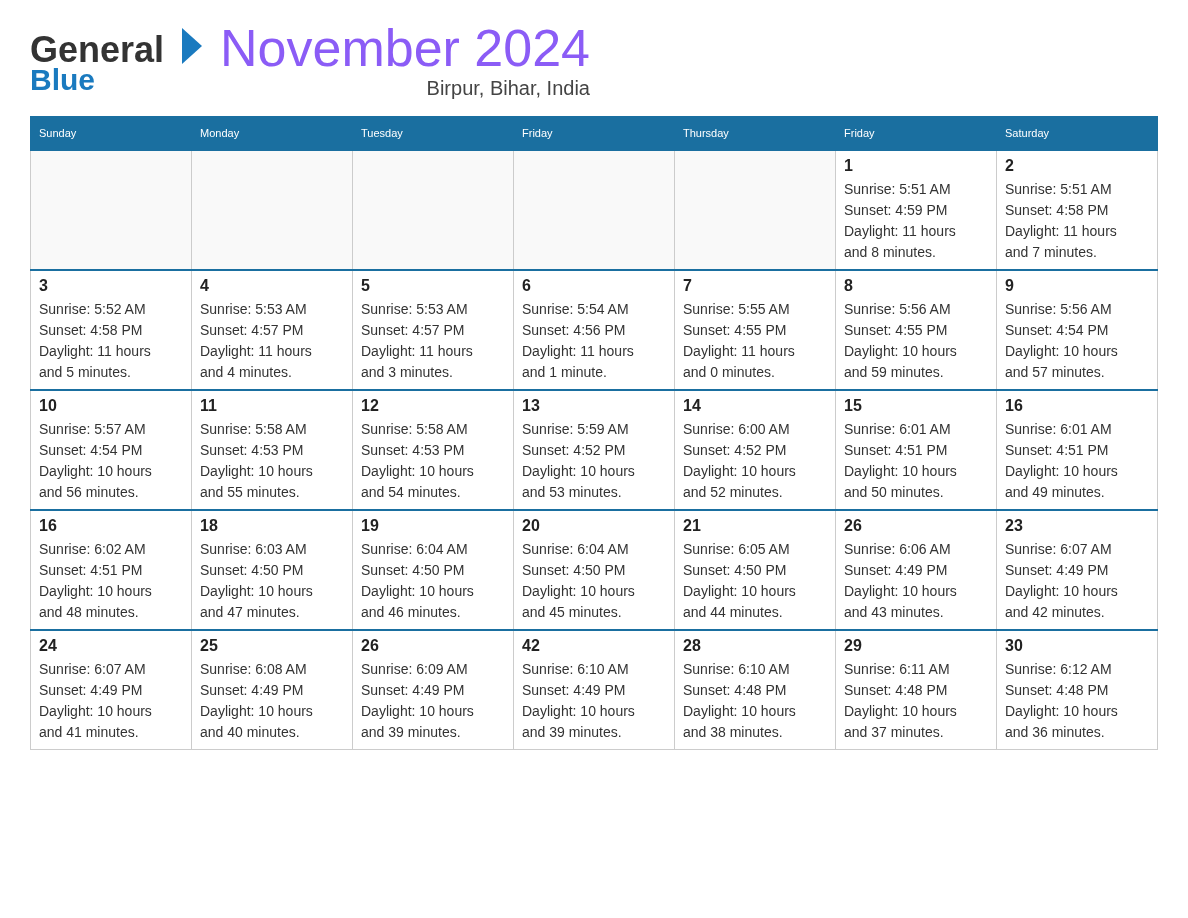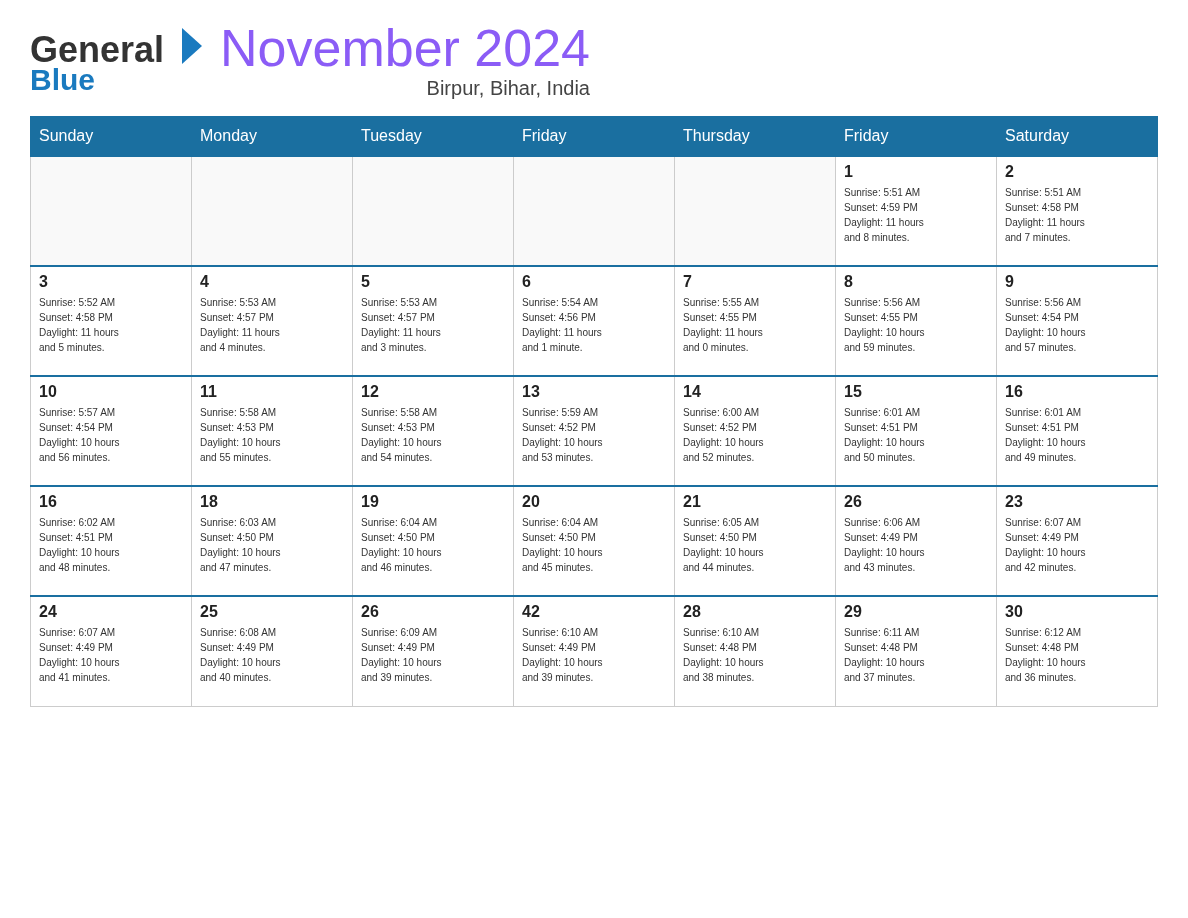--- a/index.html
+++ b/index.html
@@ -31,21 +31,21 @@
       margin-top: 0;
     }
     .calendar-table {
       width: 100%;
       border-collapse: collapse;
       border: 1px solid #bbb;
     }
     .calendar-table th {
       background-color: #1a6fa0;
       color: #fff;
-      font-size: 16px;
+      font-size: 11px;
       font-weight: normal;
       padding: 10px 8px;
       text-align: left;
       border: 1px solid #1a6fa0;
     }
     .calendar-table td {
       border: 1px solid #ccc;
       vertical-align: top;
       padding: 6px 8px;
       width: calc(100% / 7);
@@ -54,21 +54,21 @@
       color: #333;
     }
     .day-num {
       font-size: 16px;
       font-weight: bold;
       color: #222;
       display: block;
       margin-bottom: 4px;
     }
     .day-info {
-      font-size: 10px;
+      font-size: 14px;
       color: #333;
       line-height: 1.5;
     }
     .empty-cell {
       background: #f9f9f9;
     }
     tr.week-row td {
       border-top: 2px solid #1a6fa0;
     }
 

